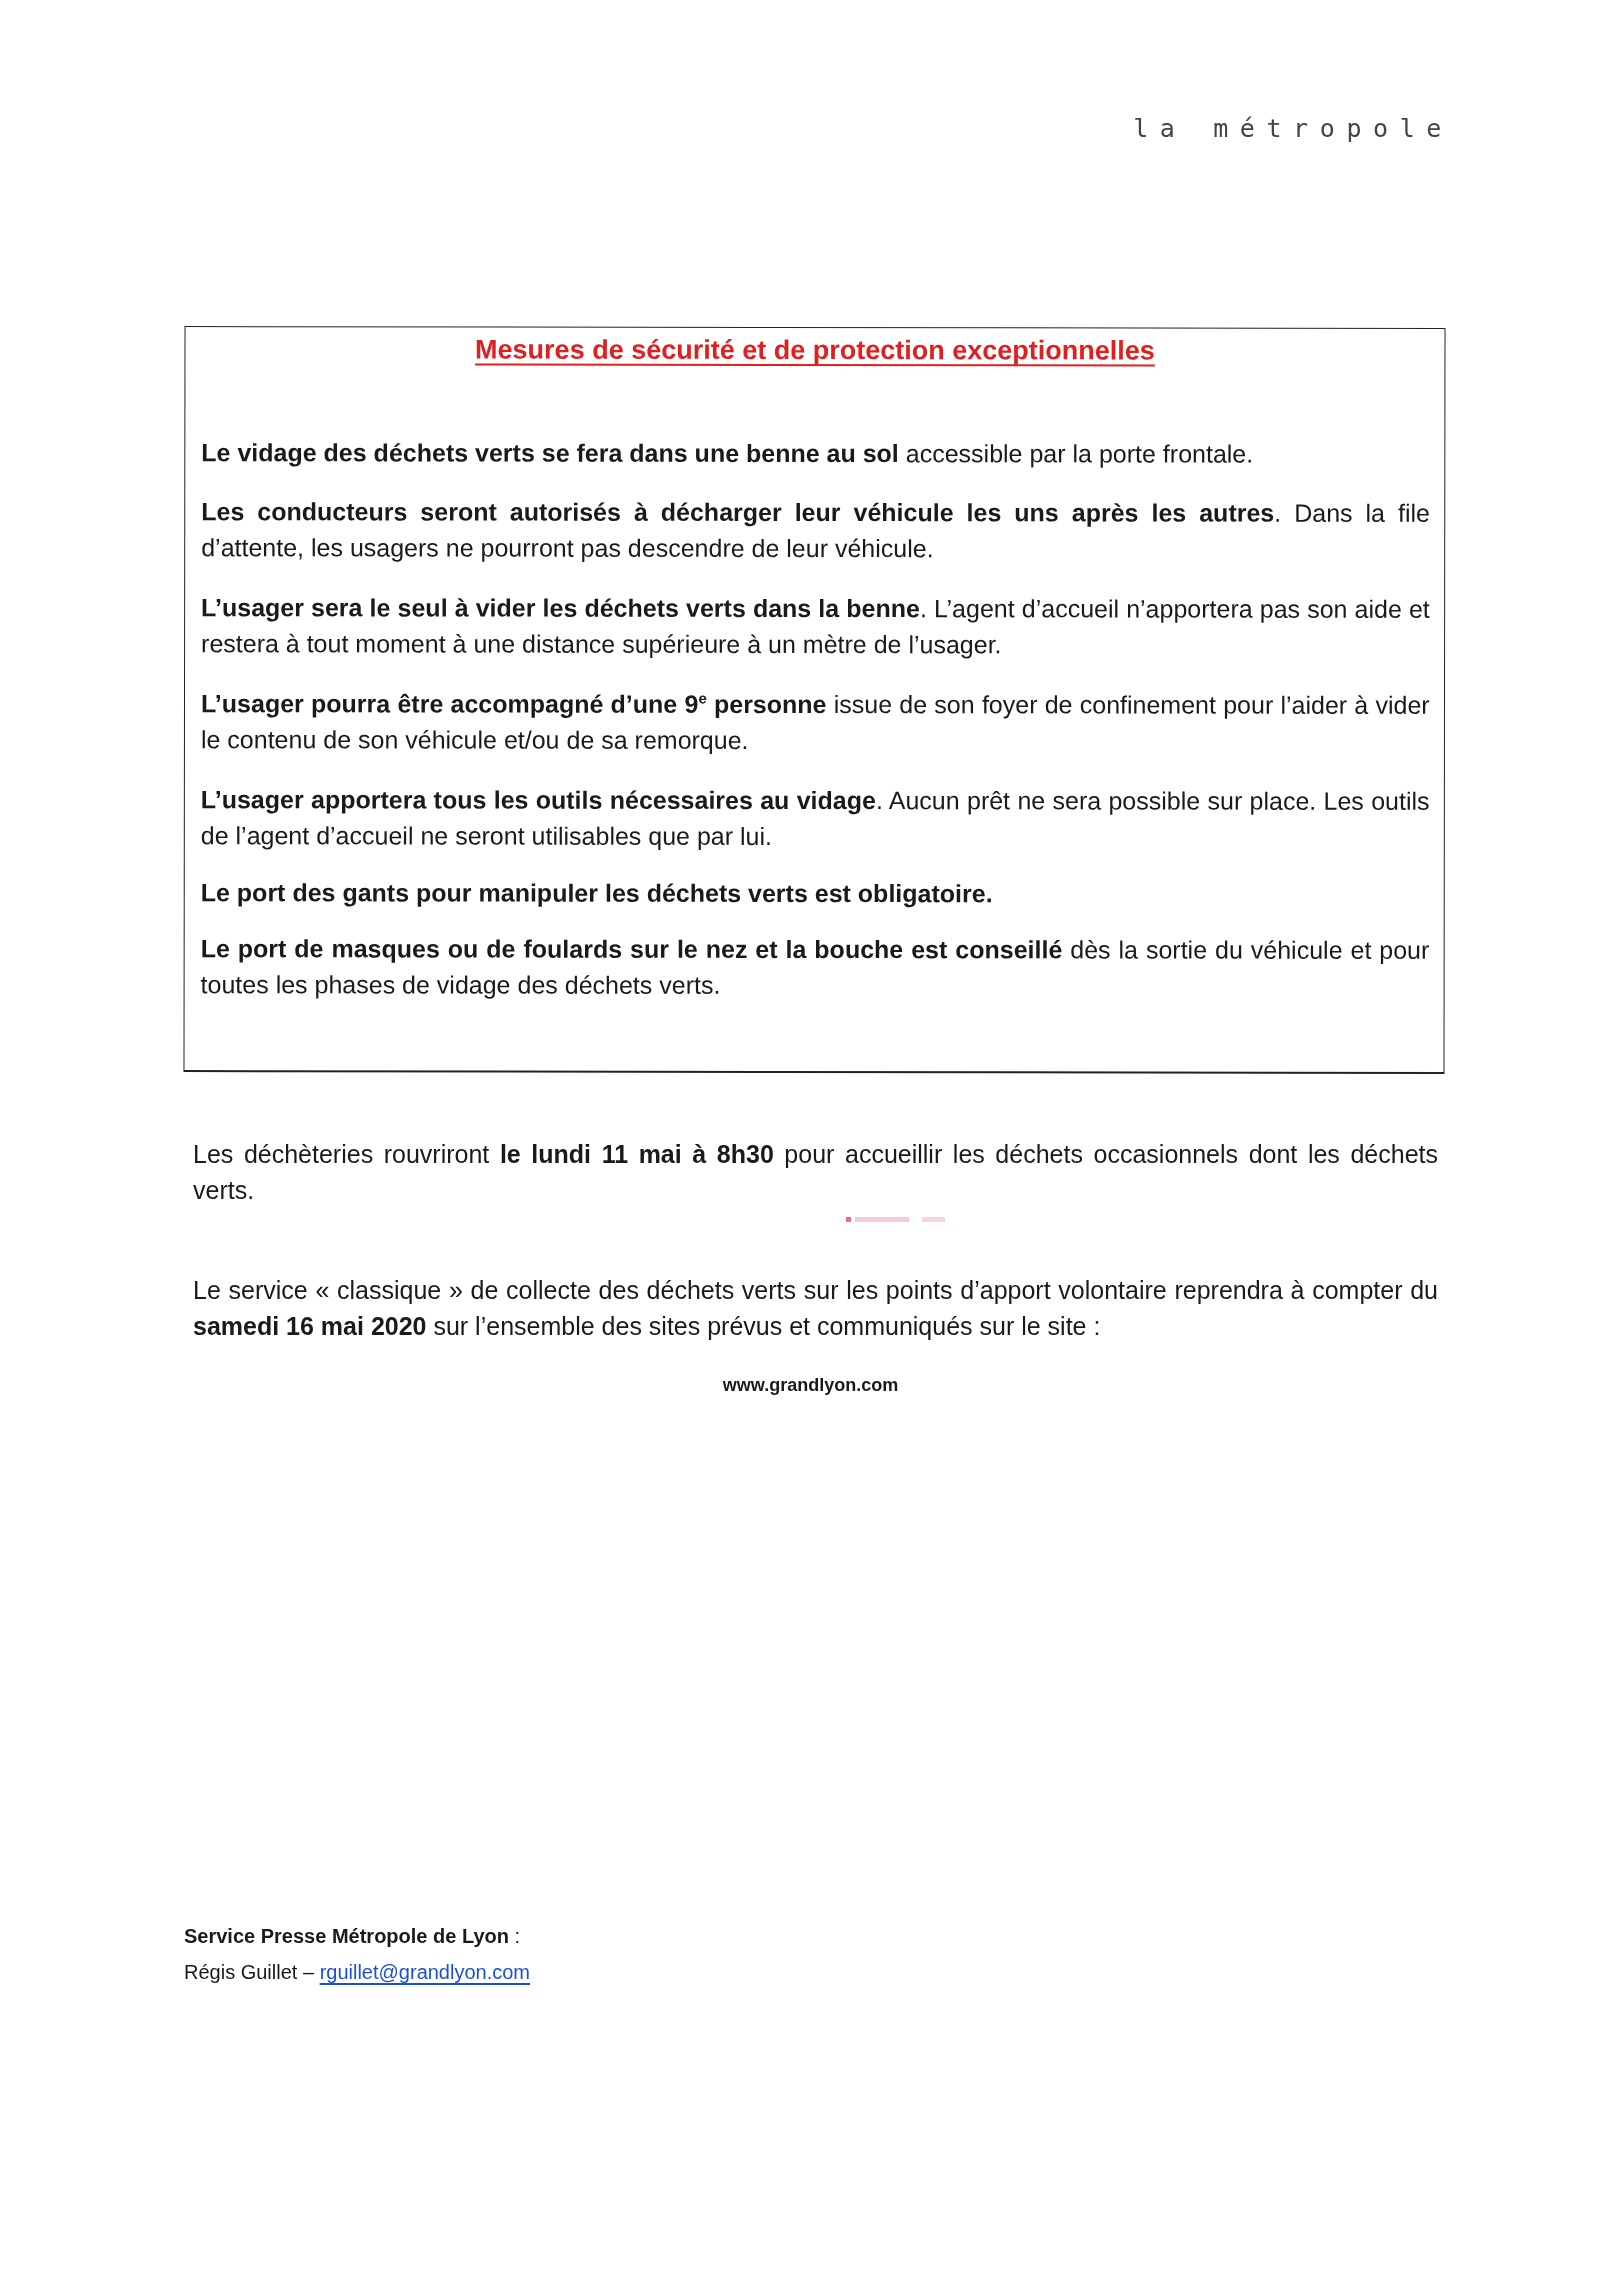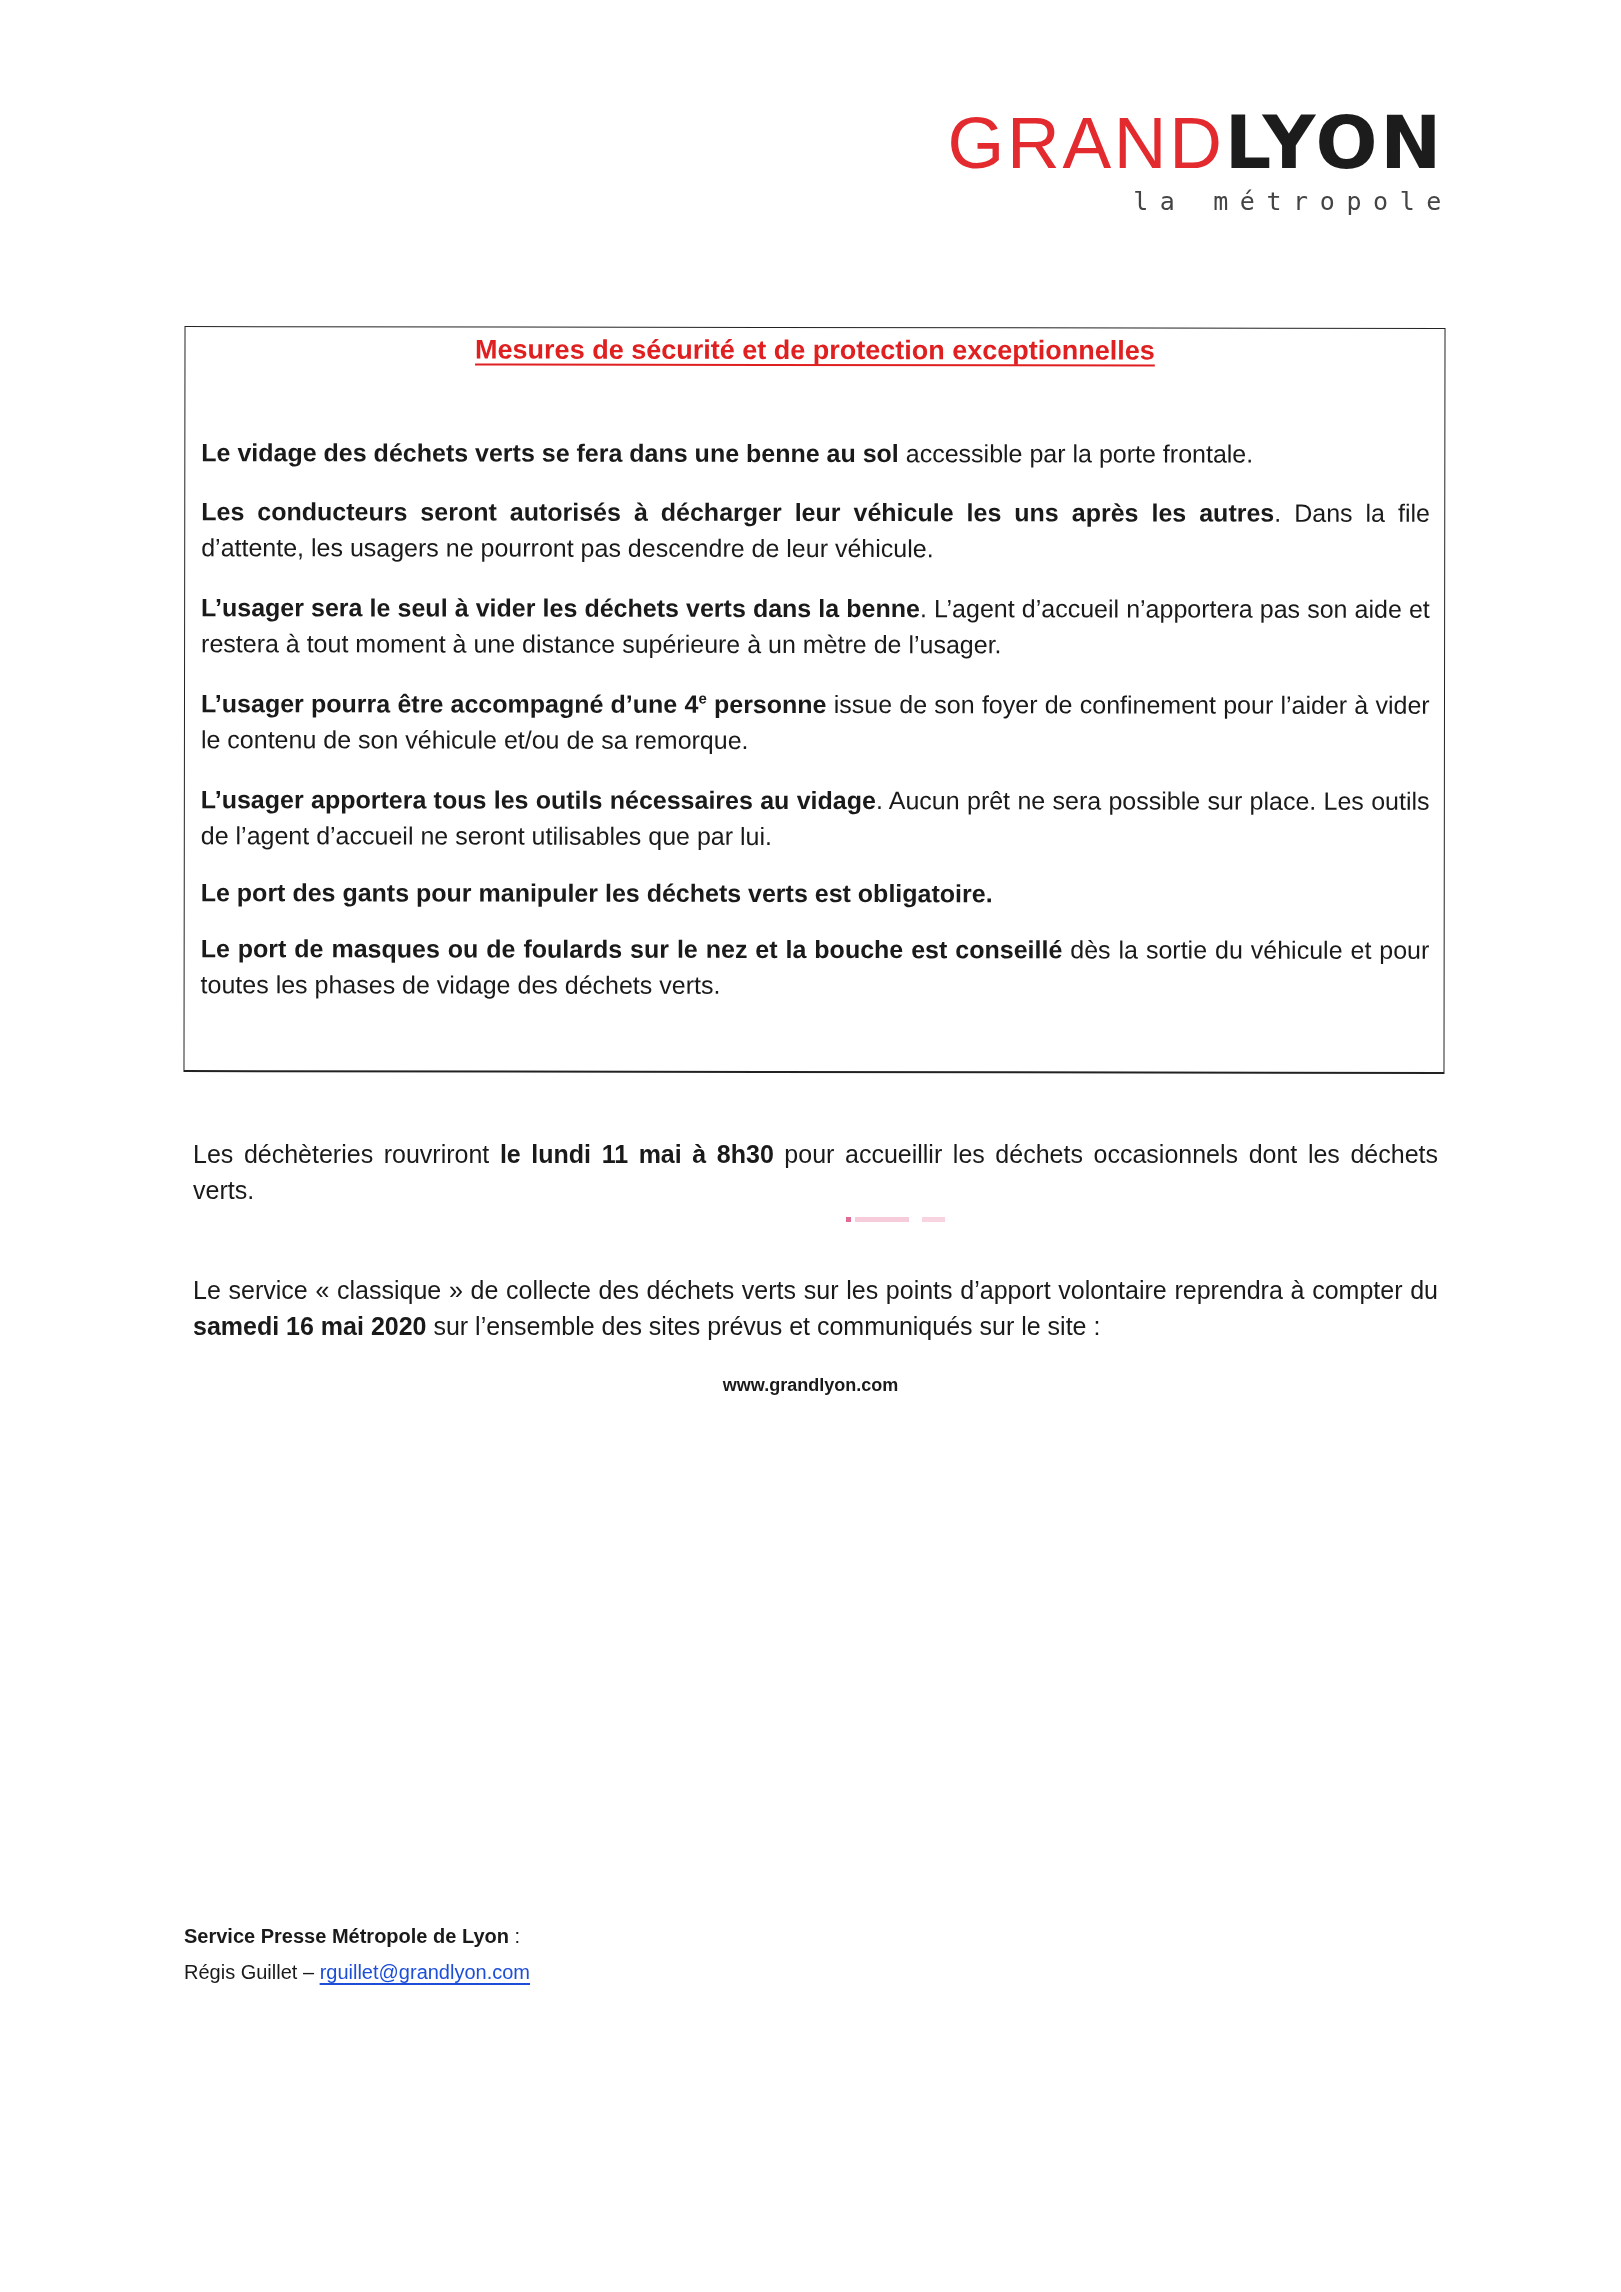--- a/index.html
+++ b/index.html
@@ -59,34 +59,33 @@
     font-size: 20px; line-height: 36px;
   }
   .contact .heading { font-weight: 700; }
   .link { color: #1d4ed8; text-decoration: underline; text-underline-offset: 3.6px; }
   sup { font-size: 60%; line-height: 0; }
 </style>
 </head>
 <body>
 
 <div class="logo">
-  <div class="logo-main"><span class="logo-grand">GRAND</span><span class="logo-lyon">LYON</span></div>
   <div class="logo-sub">la métropole</div>
 </div>
 
 <div class="box">
   <div class="box-title">Mesures de sécurité et de protection exceptionnelles</div>
 
   <p class="para" style="top:107px"><b>Le vidage des déchets verts se fera dans une benne au sol</b><span> accessible par la porte frontale.</span></p>
 
   <p class="para" style="top:166px"><b>Les conducteurs seront autorisés à décharger leur véhicule les uns après les autres</b><span>. Dans la file d’attente, les usagers ne pourront pas descendre de leur véhicule.</span></p>
 
   <p class="para" style="top:262px"><b>L’usager sera le seul à vider les déchets verts dans la benne</b><span>. L’agent d’accueil n’apportera pas son aide et restera à tout moment à une distance supérieure à un mètre de l’usager.</span></p>
 
-  <p class="para" style="top:358px"><b><span>L’usager pourra être accompagné d’une 4</span><sup>e</sup><span> personne</span></b><span> issue de son foyer de confinement pour l’aider à vider le contenu de son véhicule et/ou de sa remorque.</span></p>
+  <p class="para" style="top:358px"><b><span>L’usager pourra être accompagné d’une 9</span><sup>e</sup><span> personne</span></b><span> issue de son foyer de confinement pour l’aider à vider le contenu de son véhicule et/ou de sa remorque.</span></p>
 
   <p class="para" style="top:454px"><b>L’usager apportera tous les outils nécessaires au vidage</b><span>. Aucun prêt ne sera possible sur place. Les outils de l’agent d’accueil ne seront utilisables que par lui.</span></p>
 
   <p class="para" style="top:547px"><b>Le port des gants pour manipuler les déchets verts est obligatoire.</b><span></span></p>
 
   <p class="para" style="top:603px"><b>Le port de masques ou de foulards sur le nez et la bouche est conseillé</b><span> dès la sortie du véhicule et pour toutes les phases de vidage des déchets verts.</span></p>
 </div>
 
 <p class="para doc-para" style="top:1136px"><span>Les déchèteries rouvriront </span><b>le lundi 11 mai à 8h30</b><span> pour accueillir les déchets occasionnels dont les déchets verts.</span></p>
 

